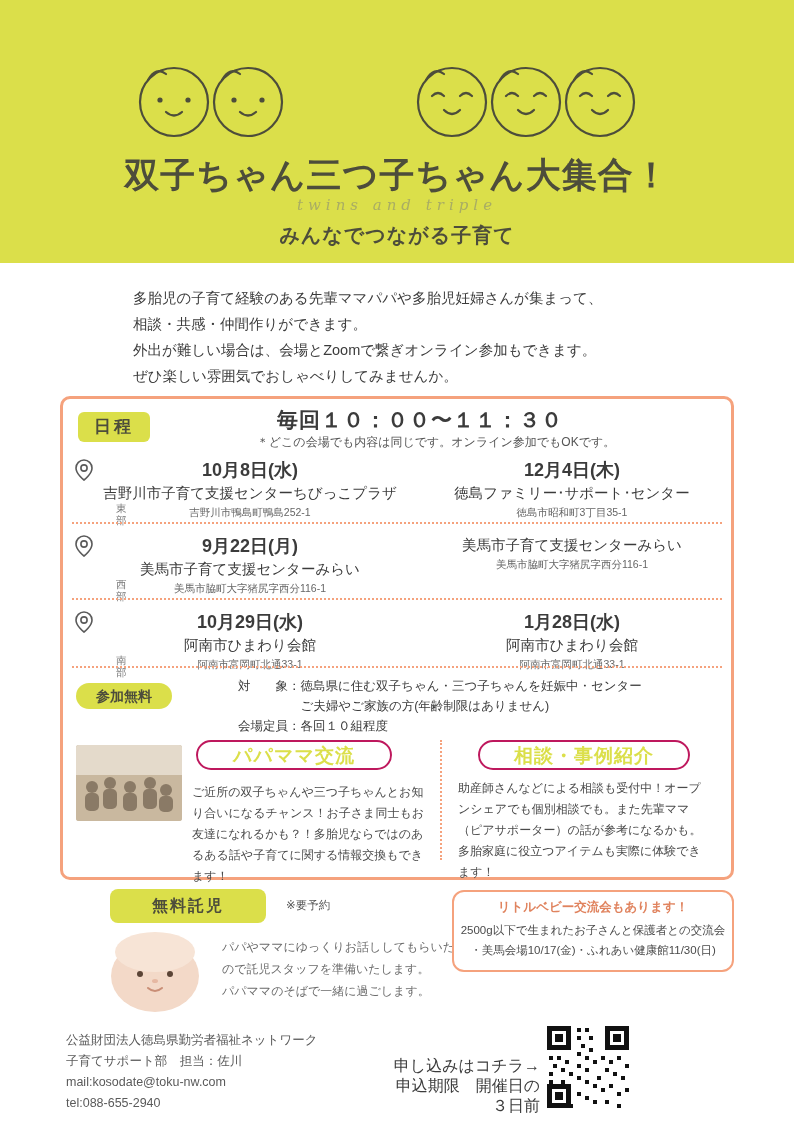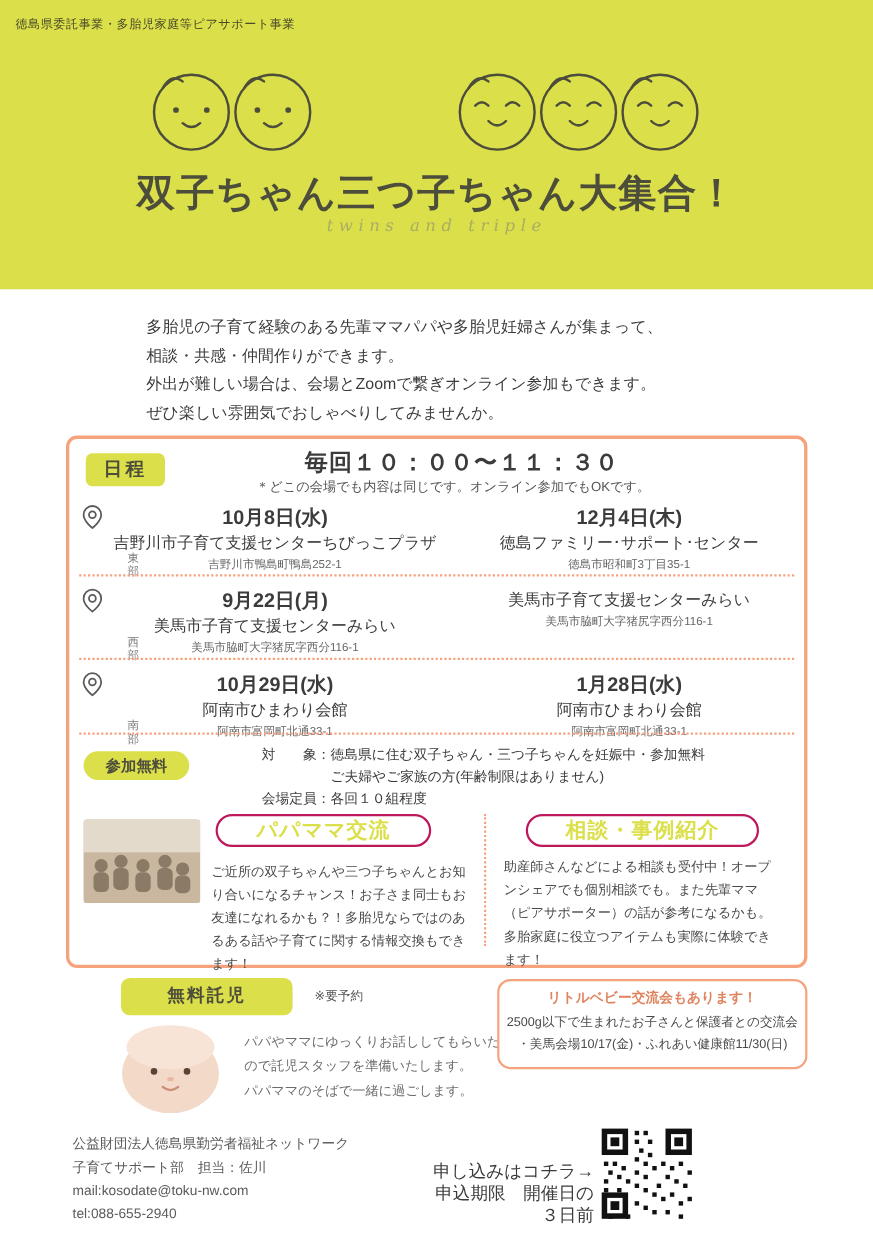--- a/index.html
+++ b/index.html
@@ -43,21 +43,21 @@
     position:absolute; left:78px; top:412px; width:72px; height:30px;
     background:#dbdf4a; border-radius:6px; color:#4d4d3b;
     font-size:17px; font-weight:bold; text-align:center; line-height:30px;
     letter-spacing:3px;
   }
   .time-line {
     position:absolute; left:160px; top:406px; width:520px; text-align:center;
     font-size:21px; font-weight:bold; color:#3b3b3b; letter-spacing:1px;
   }
   .time-note {
-    position:absolute; left:152px; top:434px; width:520px; text-align:center;
+    position:absolute; left:176px; top:434px; width:520px; text-align:center;
     font-size:12px; color:#555;
   }
   .region-block { position:absolute; left:72px; width:650px; }
   .region-pin {
     position:absolute; left:0; top:0; width:24px; height:24px;
   }
   .region-label {
     position:absolute; left:2px; top:44px; width:20px;
     font-size:10.5px; color:#7a7a7a; line-height:12px; text-align:left;margin-left:42px;
   }
@@ -123,21 +123,20 @@
     font-size:16px; line-height:20px; color:#3b3b3b;
   }
   .qr {
     position:absolute; left:543px; top:1022px; width:90px; height:90px;
   }
 </style>
 </head>
 <body>
 
 <div class="header">
-  <div class="header-kicker">徳島県委託事業・多胎児家庭等ピアサポート事業</div>
 
   <svg class="babies" viewBox="0 0 560 82">
     <g fill="none" stroke="#4d4d3b" stroke-width="2.2" stroke-linecap="round">
 
       <path d="M22 40 a34 34 0 1 1 68 0 a34 34 0 1 1 -68 0z"></path>
       <path d="M30 18 q8 -14 18 -6"></path>
       <circle cx="42" cy="38" r="2.6" fill="#4d4d3b" stroke="none"></circle>
       <circle cx="70" cy="38" r="2.6" fill="#4d4d3b" stroke="none"></circle>
       <path d="M48 50 q8 7 16 0"></path>
 
@@ -162,20 +161,21 @@
       <path d="M448 40 a34 34 0 1 1 68 0 a34 34 0 1 1 -68 0z"></path>
       <path d="M456 18 q8 -14 18 -6"></path>
       <path d="M462 34 q6 -6 12 0"></path>
       <path d="M490 34 q6 -6 12 0"></path>
       <path d="M474 48 q8 8 16 0"></path>
     </g>
   </svg>
 
   <div class="title-main">双子ちゃん三つ子ちゃん大集合！</div>
   <div class="title-script">twins and triple</div>
+  <div class="title-sub">みんなでつながる子育て</div>
 </div>
 
 <div class="intro">
   <div>多胎児の子育て経験のある先輩ママパパや多胎児妊婦さんが集まって、</div>
   <div>相談・共感・仲間作りができます。</div>
   <div>外出が難しい場合は、会場とZoomで繋ぎオンライン参加もできます。</div>
   <div>ぜひ楽しい雰囲気でおしゃべりしてみませんか。</div>
 </div>
 
 <div class="main-box"></div>
@@ -234,21 +234,21 @@
   <div class="ev" style="left:350px; top:0;">
     <div class="d">1月28日(水)</div>
     <div class="n">阿南市ひまわり会館</div>
     <div class="a">阿南市富岡町北通33-1</div>
   </div>
 </div>
 <div class="dotted" style="top:666px;"></div>
 
 <div class="badge-free">参加無料</div>
 <div class="target-text">
-  <div>対　　象：徳島県に住む双子ちゃん・三つ子ちゃんを妊娠中・参加無料</div>
+  <div>対　　象：徳島県に住む双子ちゃん・三つ子ちゃんを妊娠中・センター</div>
   <div>　　　　　ご夫婦やご家族の方(年齢制限はありません)</div>
   <div>会場定員：各回１０組程度</div>
 </div>
 
 <div class="photo">
   <svg viewBox="0 0 106 76" width="106" height="76">
     <rect width="106" height="76" fill="#d7c9b4"></rect>
     <rect y="0" width="106" height="30" fill="#e4dacb"></rect>
     <rect y="30" width="106" height="46" fill="#c9b89f"></rect>
     <g fill="#8a7a66">

